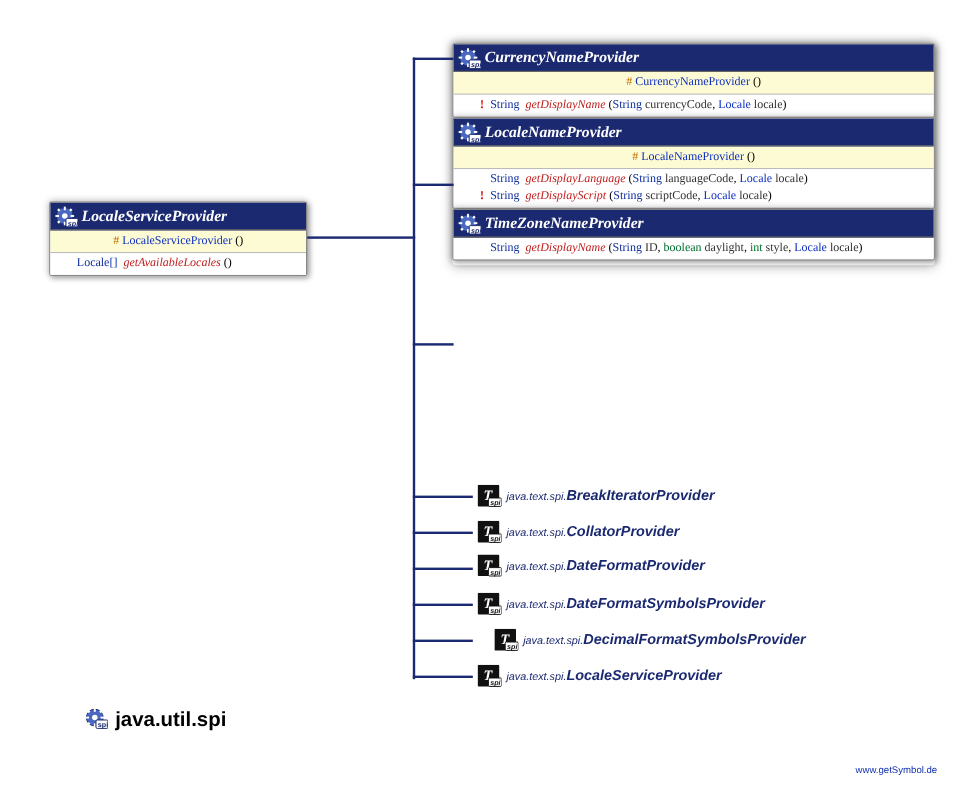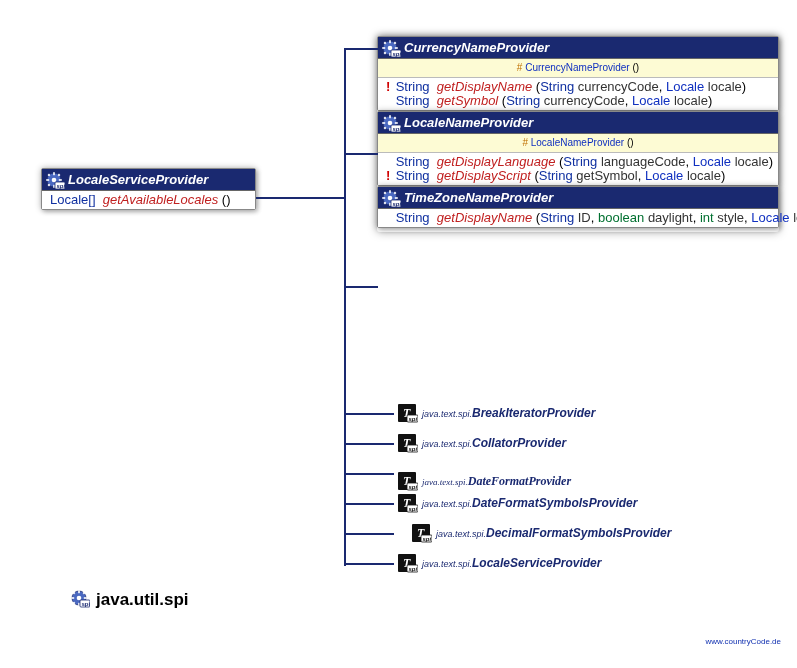--- a/index.html
+++ b/index.html
@@ -11,20 +11,21 @@
     font-size: 10px;
     position: relative;
     overflow: hidden;
   }
   .uml-box {
     position: absolute;
     border: 1px solid #888;
     background: #fff;
     box-shadow: 0 0 6px rgba(0,0,0,0.3), 2px 2px 4px rgba(0,0,0,0.2);
     border-radius: 2px;
+    font-family: Liberation Serif, serif;
   }
   .uml-title {
     background: #1a2970;
     color: #fff;
     font-weight: bold;
     font-style: italic;
     font-size: 13px;
     padding: 3px 6px 3px 26px;
     position: relative;
     border-bottom: 1px solid #666;
@@ -34,22 +35,22 @@
   }
   .uml-constructor {
     background: #fdfbd4;
     padding: 2px 6px;
     font-size: 10px;
     border-bottom: 1px solid #bbb;
     text-align: center;
   }
   .uml-methods {
     background: #fff;
-    padding: 2px 8px;
-    font-size: 13px;
+    padding: 2px 22px;
+    font-size: 10px;
   }
   .row { white-space: nowrap; line-height: 14px; }
   .prot { color: #c07000; }
   .flag-new { color: #d00000; font-weight: bold; display: inline-block; width: 6px; }
   .flag-sp { display: inline-block; width: 6px; }
   .ret { color: #1030a0; }
   .meth { color: #c02020; font-style: italic; }
   .param-type { color: #1030a0; }
   .param-bool { color: #007030; }
   .param-name { color: #333; }
@@ -127,20 +128,27 @@
   </defs>
 </svg>
 
 <div class="uml-box" style="left:41px; top:168px; width:215px;">
   <div class="uml-title">
     <span class="icon-spi"><svg width="20" height="20">
           <use href="#gear"></use>
         </svg></span>
     <span>LocaleServiceProvider</span>
   </div>
+  <div class="uml-constructor">
+    <span class="row">
+      <span class="prot">#</span>
+      <span class="link-class">LocaleServiceProvider</span>
+      <span>()</span>
+    </span>
+  </div>
   <div class="uml-methods">
     <div class="row">
       <span class="ret">Locale[]</span>&nbsp;
       <span class="meth">getAvailableLocales</span>
       <span>()</span>
     </div>
   </div>
 </div>
 
 <div style="position:absolute; left:377px; top:36px; width:402px; box-shadow:0 0 10px rgba(0,0,0,0.35); border-radius:3px;">
@@ -150,36 +158,35 @@
       <span class="icon-spi"><svg width="20" height="20">
               <use href="#gear"></use>
             </svg></span>
       <span>CurrencyNameProvider</span>
     </div>
     <div class="uml-constructor">
       <span class="row"><span class="prot">#</span> <span class="link-class">CurrencyNameProvider</span> ()</span>
     </div>
     <div class="uml-methods">
           <div class="row"><span class="flag-new">!</span> <span class="ret">String</span>&nbsp; <span class="meth">getDisplayName</span> (<span class="param-type">String</span> <span class="param-name">currencyCode</span>, <span class="link-class">Locale</span> <span class="param-name">locale</span>)</div>
-          <div class="row"><span class="flag-sp"></span> <span class="ret">String</span>&nbsp; <span class="meth">getSymbol</span> (<span class="param-type">String</span> <span class="param-name">currencyCode</span>, <span class="link-class">Locale</span> <span class="param-name">locale</span>)</div>
         </div>
   </div>
       <div class="uml-box" style="position: relative; width: 100%; margin-bottom: 0px;">
     <div class="uml-title">
       <span class="icon-spi"><svg width="20" height="20">
               <use href="#gear"></use>
             </svg></span>
       <span>LocaleNameProvider</span>
     </div>
     <div class="uml-constructor">
       <span class="row"><span class="prot">#</span> <span class="link-class">LocaleNameProvider</span> ()</span>
     </div>
     <div class="uml-methods">
           <div class="row"><span class="flag-sp"></span> <span class="ret">String</span>&nbsp; <span class="meth">getDisplayLanguage</span> (<span class="param-type">String</span> <span class="param-name">languageCode</span>, <span class="link-class">Locale</span> <span class="param-name">locale</span>)</div>
-          <div class="row"><span class="flag-new">!</span> <span class="ret">String</span>&nbsp; <span class="meth">getDisplayScript</span> (<span class="param-type">String</span> <span class="param-name">getSymbol</span>, <span class="link-class">Locale</span> <span class="param-name">locale</span>)</div>
+          <div class="row"><span class="flag-new">!</span> <span class="ret">String</span>&nbsp; <span class="meth">getDisplayScript</span> (<span class="param-type">String</span> <span class="param-name">scriptCode</span>, <span class="link-class">Locale</span> <span class="param-name">locale</span>)</div>
         </div>
   </div>
       <div class="uml-box" style="position: relative; width: 100%; margin-bottom: 4px;">
     <div class="uml-title">
       <span class="icon-spi"><svg width="20" height="20">
               <use href="#gear"></use>
             </svg></span>
       <span>TimeZoneNameProvider</span>
     </div>
     <div class="uml-methods">
@@ -189,21 +196,21 @@
     </div>
 </div>
 
 <div id="ext-container">
     <div class="ext-ref" style="left: 398px; top: 406px;"><span class="icon-t"><svg width="20" height="20">
           <use href="#ticon"></use>
         </svg></span><span class="pkg">java.text.spi.</span><span>BreakIteratorProvider</span></div>
     <div class="ext-ref" style="left: 398px; top: 436px;"><span class="icon-t"><svg width="20" height="20">
           <use href="#ticon"></use>
         </svg></span><span class="pkg">java.text.spi.</span><span>CollatorProvider</span></div>
-    <div class="ext-ref" style="left: 398px; top: 474px; font-family: Liberation Serif, serif;"><span class="icon-t"><svg width="20" height="20">
+    <div class="ext-ref" style="left: 398px; top: 464px;"><span class="icon-t"><svg width="20" height="20">
           <use href="#ticon"></use>
         </svg></span><span class="pkg">java.text.spi.</span><span>DateFormatProvider</span></div>
     <div class="ext-ref" style="left: 398px; top: 496px;"><span class="icon-t"><svg width="20" height="20">
           <use href="#ticon"></use>
         </svg></span><span class="pkg">java.text.spi.</span><span>DateFormatSymbolsProvider</span></div>
     <div class="ext-ref" style="left: 412px; top: 526px;"><span class="icon-t"><svg width="20" height="20">
           <use href="#ticon"></use>
         </svg></span><span class="pkg">java.text.spi.</span><span>DecimalFormatSymbolsProvider</span></div>
     <div class="ext-ref" style="left: 398px; top: 556px;"><span class="icon-t"><svg width="20" height="20">
           <use href="#ticon"></use>
@@ -225,13 +232,13 @@
 <div class="hline" style="left:344px; top:533px; width:50px;"></div>
 <div class="hline" style="left:344px; top:563px; width:50px;"></div>
 
 <div class="pkg-label" style="left:70px; top:590px;">
   <span class="icon-spi"><svg width="20" height="20">
         <use href="#gear"></use>
       </svg></span>
   <span>java.util.spi</span>
 </div>
 
-<div class="credit" style="right:16px; bottom:22px;">www.countryCode.de</div>
+<div class="credit" style="right:16px; bottom:22px;">www.getSymbol.de</div>
 
 </body></html>

